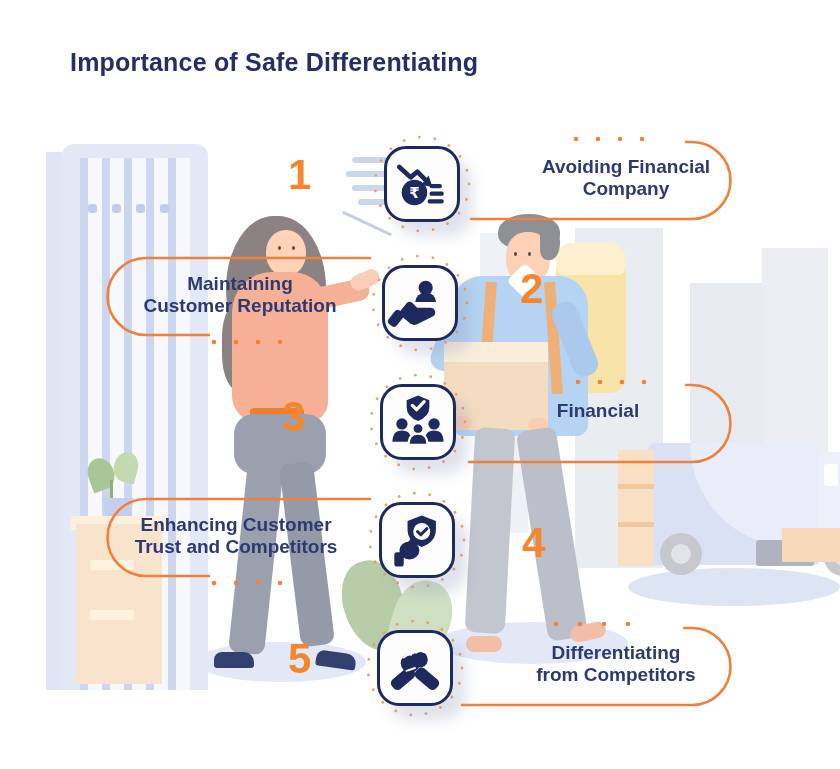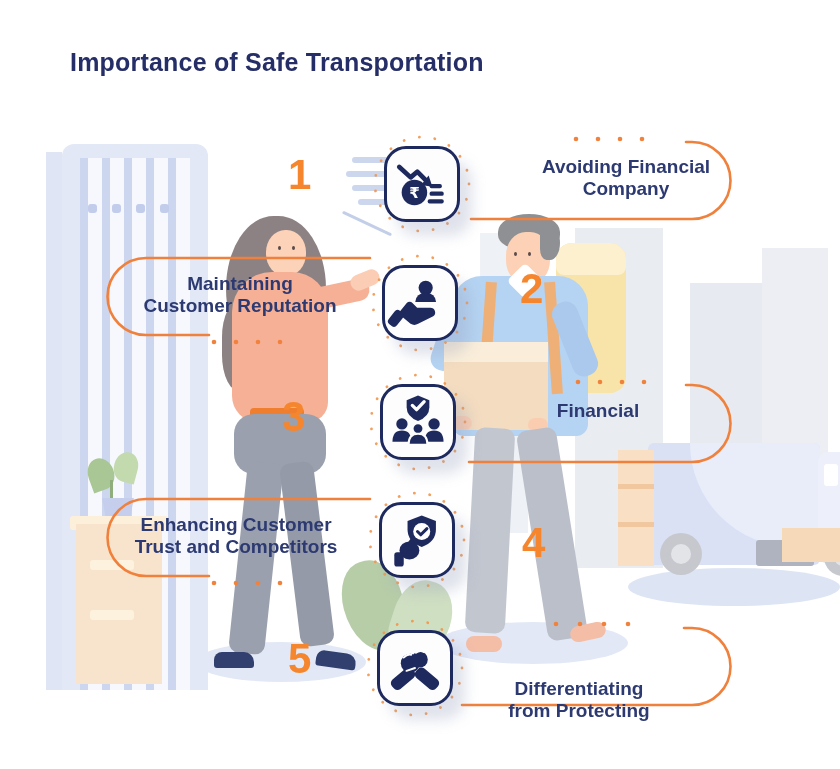--- a/index.html
+++ b/index.html
@@ -247,20 +247,20 @@
         <circle cx="32" cy="32" r="10"></circle>
         <circle cx="42" cy="28" r="8.5"></circle>
       </g>
       <g stroke="#fdfdfe" stroke-width="2" fill="none" stroke-linecap="round">
         <path d="M25 26 q4 -4 8 -3"></path>
         <path d="M38 21 q4 -3 8 -1"></path>
         <path d="M28 40 l9 -3"></path>
       </g>
     </svg>
   </div>
-  <div class="label" style="left:459px;top:642px;margin-top:36px;">
+  <div class="label" style="left:496px;top:642px;">
     <span>Differentiating</span><br>
-    <span>from Protecting</span>
-  </div>
-
-  <h1 class="title">Importance of Safe Transportation</h1>
+    <span>from Competitors</span>
+  </div>
+
+  <h1 class="title">Importance of Safe Differentiating</h1>
 
 </div>
 
 </body></html>

